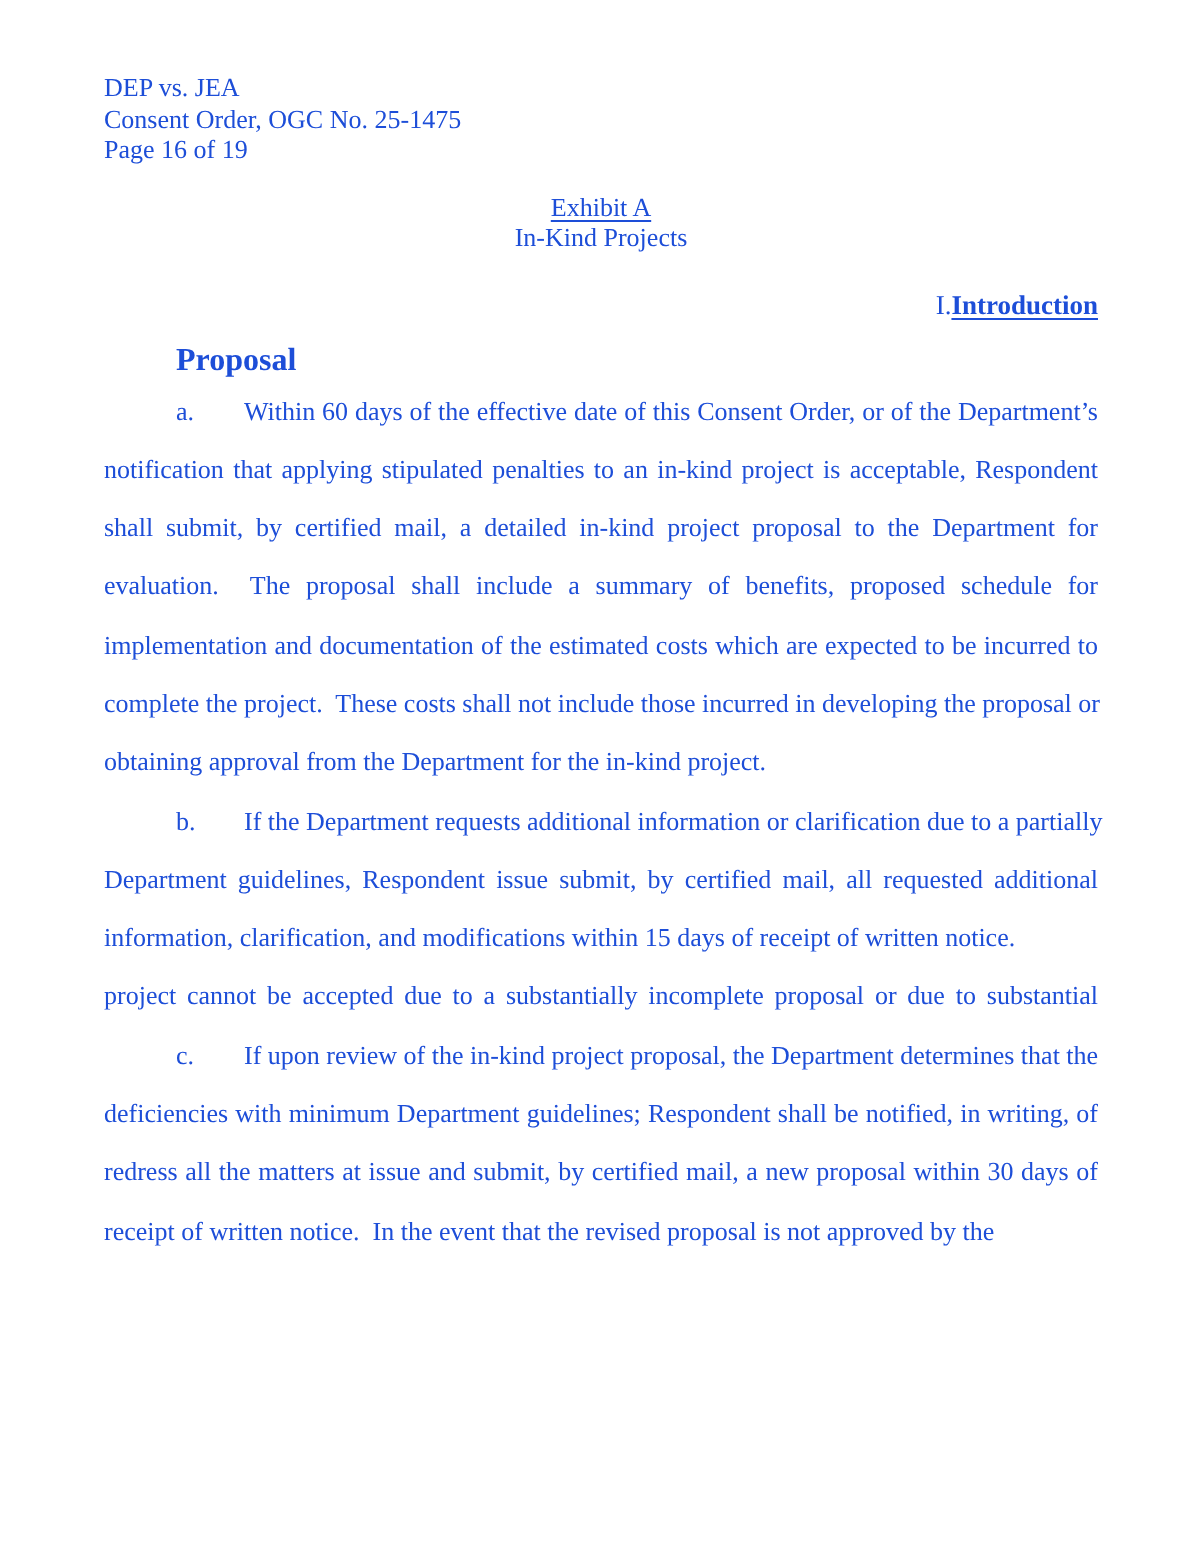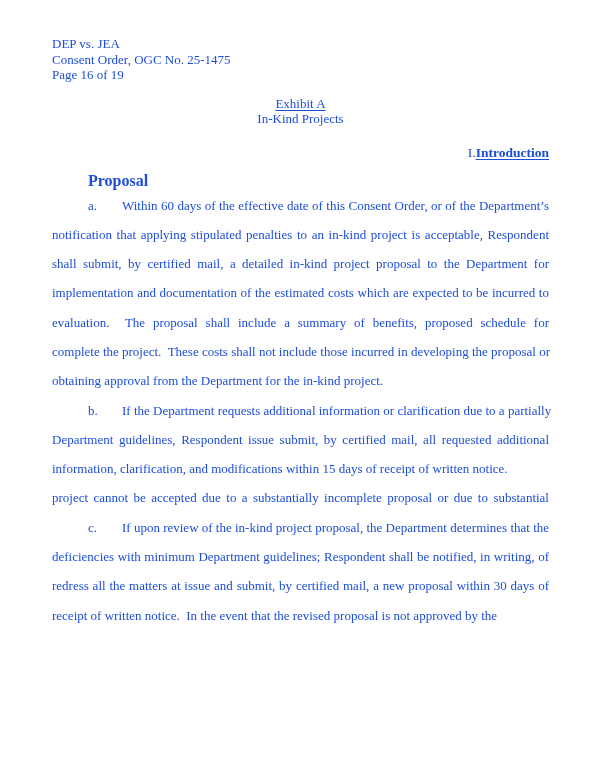--- a/index.html
+++ b/index.html
@@ -98,22 +98,22 @@
     <span class="sec-num">I.</span><span class="sec-title">Introduction</span>
   </div>
 
   <div class="subsection-heading">Proposal</div>
 
   <div class="body-text">
       <div class="para">
         <div class="line first"><span class="plabel">a.</span>Within 60 days of the effective date of this Consent Order, or of the Department’s</div>
         <div class="line">notification that applying stipulated penalties to an in-kind project is acceptable, Respondent</div>
         <div class="line">shall submit, by certified mail, a detailed in-kind project proposal to the Department for</div>
+        <div class="line">evaluation.&nbsp; The proposal shall include a summary of benefits, proposed schedule for</div>
         <div class="line">implementation and documentation of the estimated costs which are expected to be incurred to</div>
-        <div class="line">evaluation.&nbsp; The proposal shall include a summary of benefits, proposed schedule for</div>
         <div class="line">complete the project.&nbsp; These costs shall not include those incurred in developing the proposal or</div>
         <div class="line last">obtaining approval from the Department for the in-kind project.</div>
       </div>
       <div class="para">
         <div class="line first"><span class="plabel">b.</span>If the Department requests additional information or clarification due to a partially</div>
         <div class="line">Department guidelines, Respondent issue submit, by certified mail, all requested additional</div>
         <div class="line last">information, clarification, and modifications within 15 days of receipt of written notice.</div>
       </div>
       <div class="para">
         <div class="line">project cannot be accepted due to a substantially incomplete proposal or due to substantial</div>

